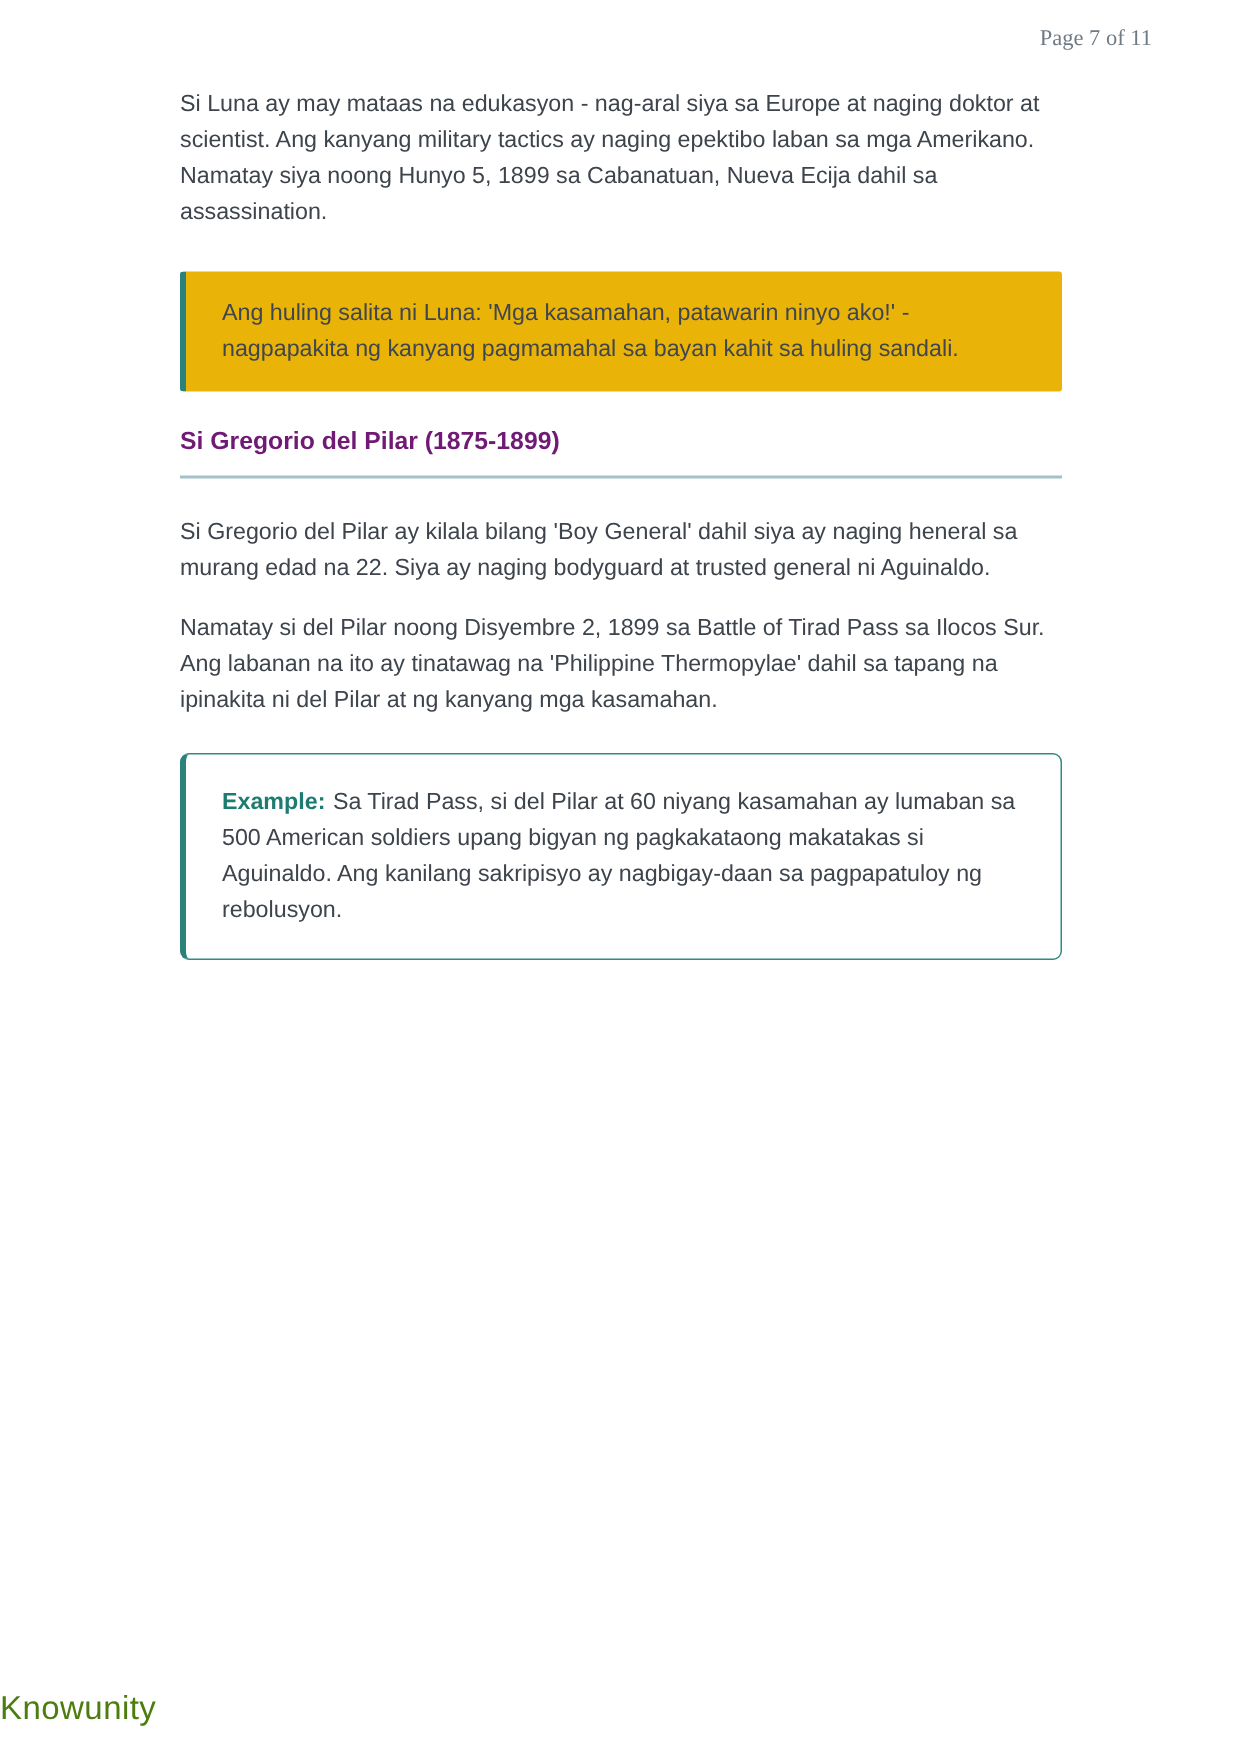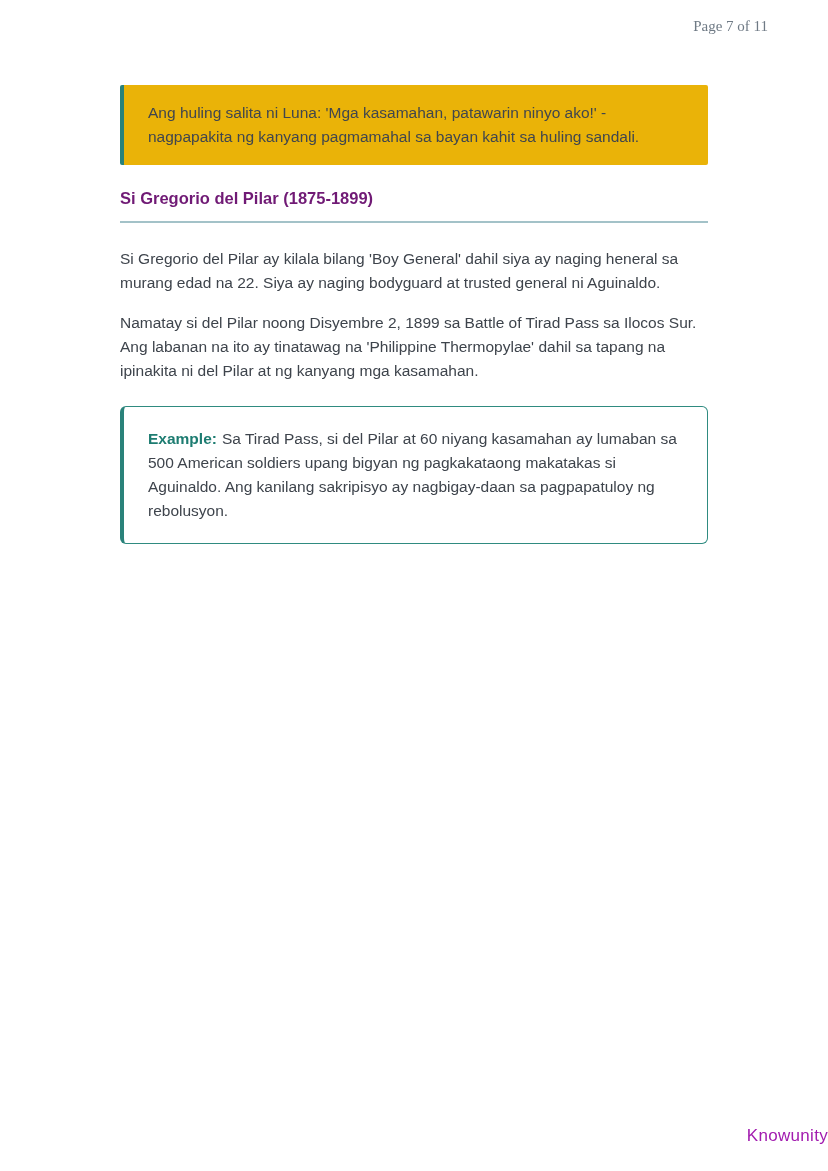--- a/index.html
+++ b/index.html
@@ -60,35 +60,36 @@
   .example-label {
     font-weight: bold;
     color: #1d7c71;
     margin-right: 5px;
   }
   .footer-brand {
     position: absolute;
     top: 1126px;
     left: 0;
     width: 100%;
-    text-align: right;
-    font-size: 17px;
-    color: #a21caf;
+    text-align: left;
+    font-size: 22px;
+    color: #4d7c0f;
     letter-spacing: 0.3px;
   }
 </style>
 </head>
 <body>
 
 <div class="page">
 
   <div class="page-indicator">Page 7 of 11</div>
 
   <div class="content">
 
+    <p class="para">Si Luna ay may mataas na edukasyon - nag-aral siya sa Europe at naging doktor at scientist. Ang kanyang military tactics ay naging epektibo laban sa mga Amerikano. Namatay siya noong Hunyo 5, 1899 sa Cabanatuan, Nueva Ecija dahil sa assassination.</p>
 
     <div class="quote-box">
       <p class="para">Ang huling salita ni Luna: 'Mga kasamahan, patawarin ninyo ako!' - nagpapakita ng kanyang pagmamahal sa bayan kahit sa huling sandali.</p>
     </div>
 
     <h2 class="section-heading">Si Gregorio del Pilar (1875-1899)</h2>
 
     <p class="para para-after-heading">Si Gregorio del Pilar ay kilala bilang 'Boy General' dahil siya ay naging heneral sa murang edad na 22. Siya ay naging bodyguard at trusted general ni Aguinaldo.</p>
 
     <p class="para para-gap">Namatay si del Pilar noong Disyembre 2, 1899 sa Battle of Tirad Pass sa Ilocos Sur. Ang labanan na ito ay tinatawag na 'Philippine Thermopylae' dahil sa tapang na ipinakita ni del Pilar at ng kanyang mga kasamahan.</p>

